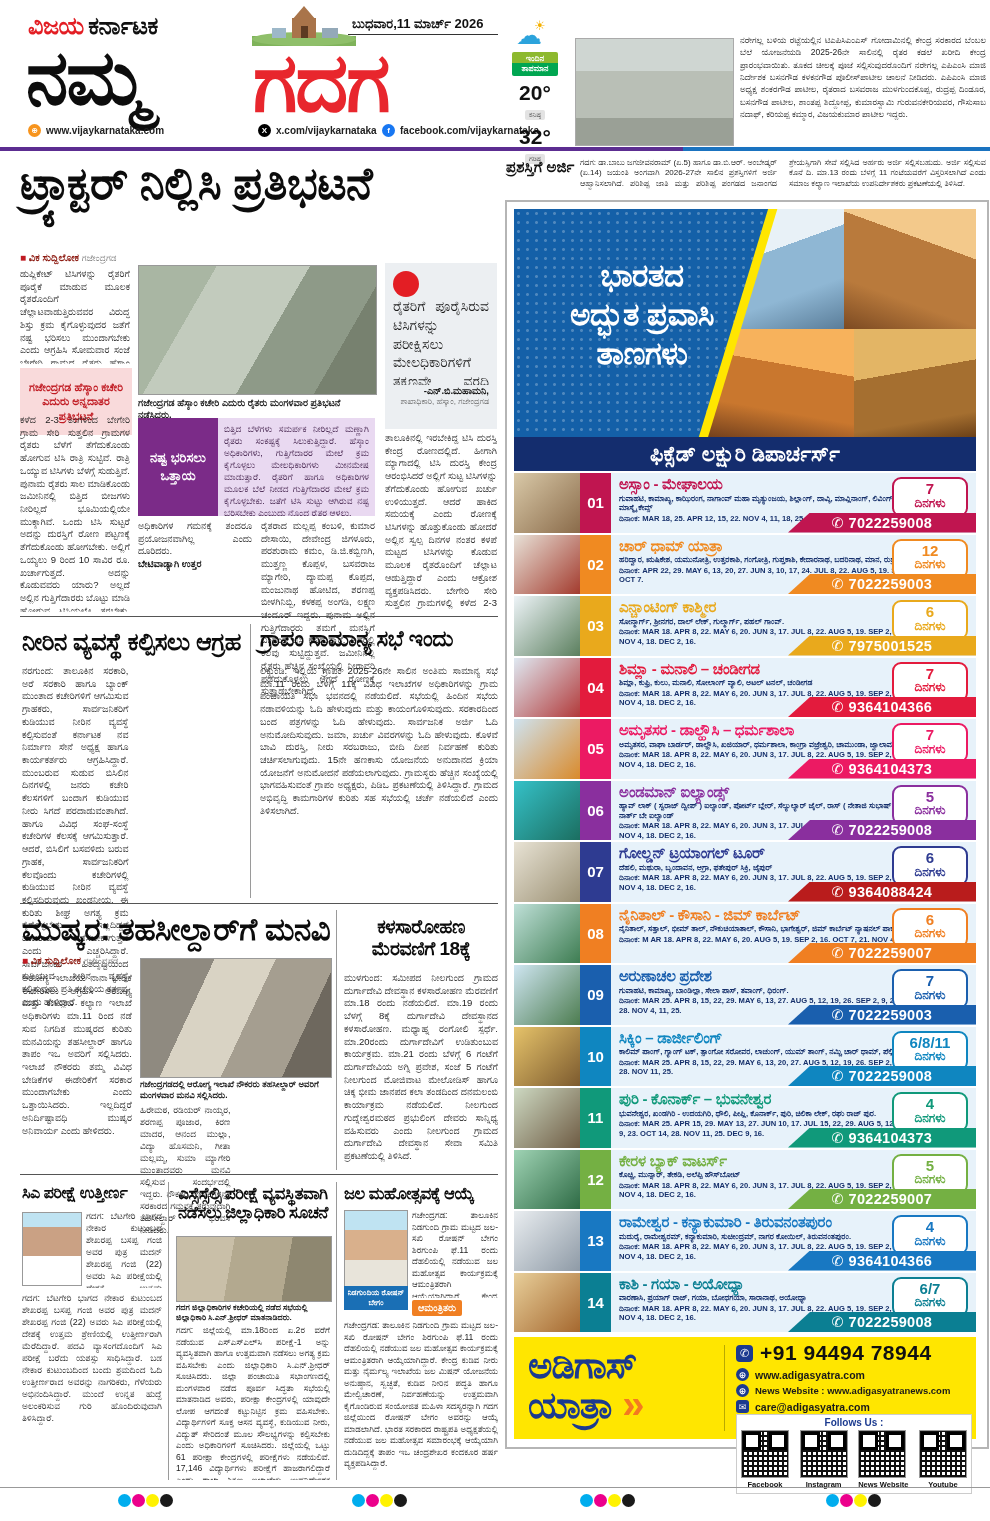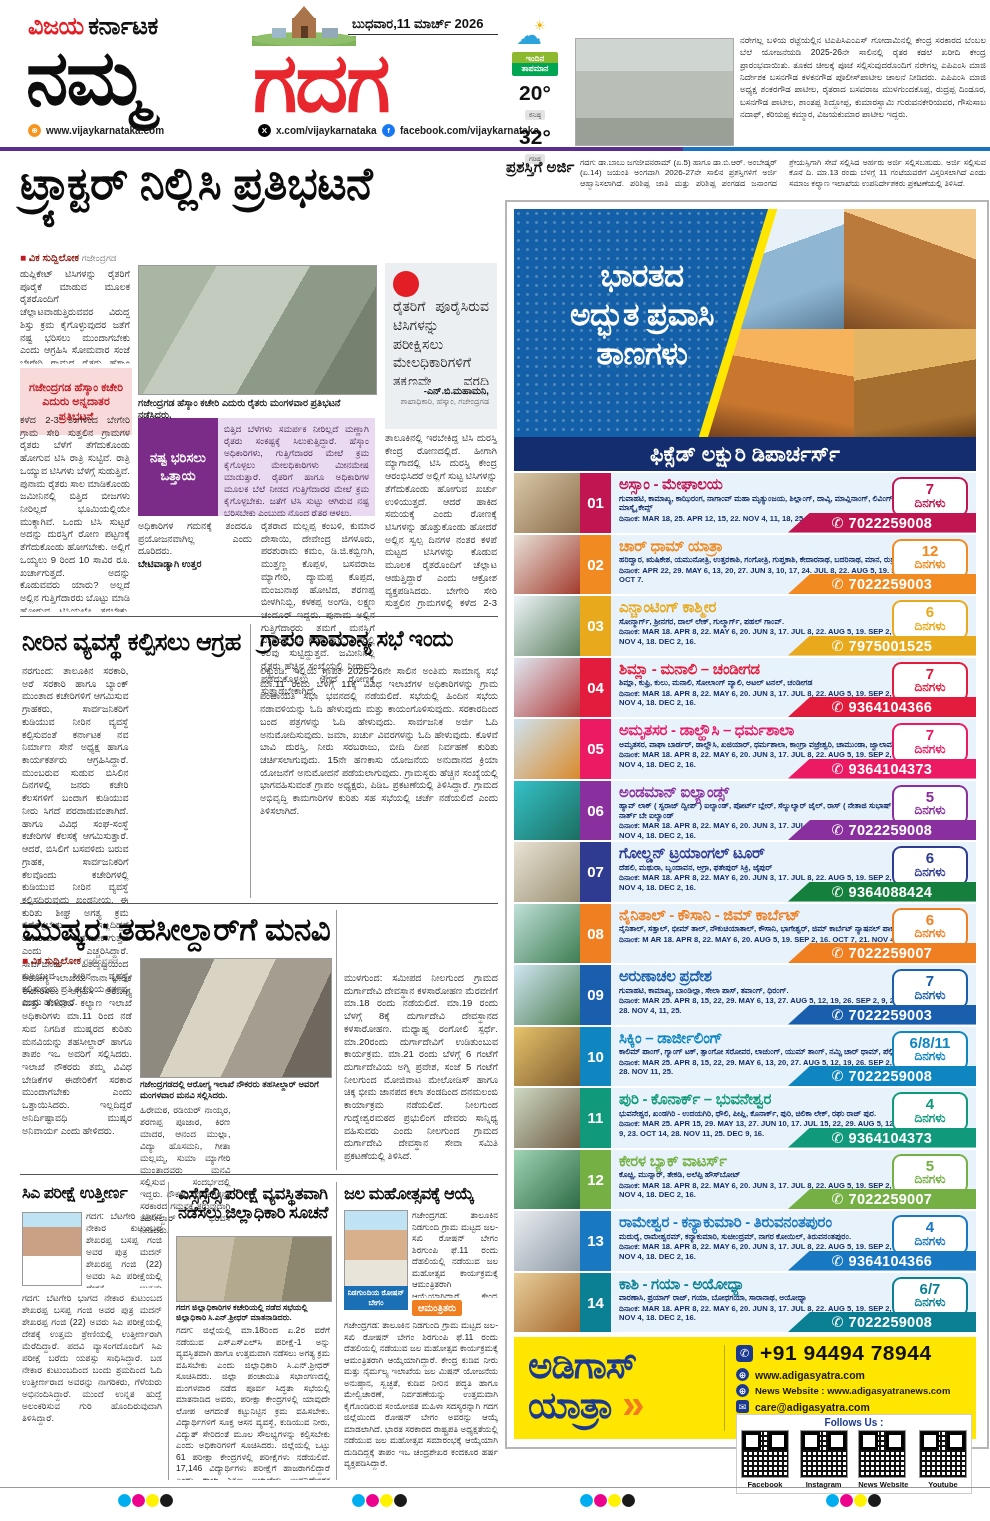--- a/index.html
+++ b/index.html
@@ -178,20 +178,24 @@
     <span style="color:#777;font-size:9px;">ಗಜೇಂದ್ರಗಡ</span>
   </div>
   <div class="abs jtext" style="left:22px;top:972px;width:110px;height:196px;">ಆರೋಗ್ಯ ಇಲಾಖೆಯ ನಾನಾ ಬೇಡಿಕೆ ಈಡೇರಿಸಲು ಆಗ್ರಹಿಸಿ ಆರೋಗ್ಯ ಮತ್ತು ಕುಟುಂಬ ಕಲ್ಯಾಣ ಇಲಾಖೆ ಅಧಿಕಾರಿಗಳು ಮಾ.11 ರಿಂದ ನಡೆ ಸುವ ನಿಗದಿತ ಮುಷ್ಕರದ ಕುರಿತು ಮನವಿಯನ್ನು ತಹಸೀಲ್ದಾರ್ ಹಾಗೂ ತಾಪಂ ಇಒ ಅವರಿಗೆ ಸಲ್ಲಿಸಿದರು. ಇಲಾಖೆ ನೌಕರರು ತಮ್ಮ ವಿವಿಧ ಬೇಡಿಕೆಗಳ ಈಡೇರಿಕೆಗೆ ಸರಕಾರ ಮುಂದಾಗಬೇಕು ಎಂದು ಒತ್ತಾಯಿಸಿದರು. ಇಲ್ಲದಿದ್ದರೆ ಅನಿರ್ದಿಷ್ಟಾವಧಿ ಮುಷ್ಕರ ಅನಿವಾರ್ಯ ಎಂದು ಹೇಳಿದರು.</div>
   <div class="abs" style="left:140px;top:958px;width:190px;height:118px;background:
        linear-gradient(115deg,#8f8a80 0 30%,#d9d3c4 30% 55%,#a59e90 55% 80%,#6e685e 80% 100%);border:1px solid #999;"></div>
   <div class="abs caption" style="left:140px;top:1079px;width:190px;font-size:8.5px;">ಗಜೇಂದ್ರಗಡದಲ್ಲಿ ಆರೋಗ್ಯ ಇಲಾಖೆ ನೌಕರರು ತಹಸೀಲ್ದಾರ್ ಅವರಿಗೆ ಮಂಗಳವಾರ ಮನವಿ ಸಲ್ಲಿಸಿದರು.</div>
   <div class="abs" style="left:140px;top:1104px;width:190px;height:66px;column-count:2;column-gap:9px;">
     <div class="jtext" style="font-size:9px;">ಹಿರೇಮಠ, ರಡಿಯರ್ ನಾಯ್ಕರ, ಶರಣಪ್ಪ ಪೂಜಾರ, ಕಿರಣ ಮಾದರ, ಆನಂದ ಮುಲ್ಲಾ, ವಿದ್ಯಾ ಹೊಸಮನಿ, ಗೀತಾ ಮಲ್ಲಮ್ಮ, ಸುಮಾ ಮ್ಯಾಗೇರಿ ಮುಂತಾದವರು ಮನವಿ ಸಲ್ಲಿಸುವ ಸಂದರ್ಭದಲ್ಲಿ ಇದ್ದರು. ನೌಕರರ ಬೇಡಿಕೆಗಳನ್ನು ಸರಕಾರದ ಗಮನಕ್ಕೆ ತರುವುದಾಗಿ ತಹಸೀಲ್ದಾರ್ ಭರವಸೆ ನೀಡಿದರು.</div>
   </div>
   <div class="abs vrule" style="left:336px;top:910px;height:260px;"></div>
+  <div class="abs hl" style="left:344px;top:916px;width:154px;font-size:19px;text-align:center;">
+    <div>ಕಳಸಾರೋಹಣ</div>
+    <div>ಮೆರವಣಿಗೆ 18ಕ್ಕೆ</div>
+  </div>
   <div class="abs jtext" style="left:344px;top:972px;width:154px;height:198px;">ಮುಳಗುಂದ: ಸಮೀಪದ ನೀಲಗುಂದ ಗ್ರಾಮದ ದುರ್ಗಾದೇವಿ ದೇವಸ್ಥಾನ ಕಳಸಾರೋಹಣ ಮೆರವಣಿಗೆ ಮಾ.18 ರಂದು ನಡೆಯಲಿದೆ. ಮಾ.19 ರಂದು ಬೆಳಗ್ಗೆ 8ಕ್ಕೆ ದುರ್ಗಾದೇವಿ ದೇವಸ್ಥಾನದ ಕಳಸಾರೋಹಣ. ಮಧ್ಯಾಹ್ನ ರಂಗೋಲಿ ಸ್ಪರ್ಧೆ. ಮಾ.20ರಂದು ದುರ್ಗಾದೇವಿಗೆ ಉಡಿತುಂಬುವ ಕಾರ್ಯಕ್ರಮ. ಮಾ.21 ರಂದು ಬೆಳಗ್ಗೆ 6 ಗಂಟೆಗೆ ದುರ್ಗಾದೇವಿಯ ಅಗ್ನಿ ಪ್ರವೇಶ, ಸಂಜೆ 5 ಗಂಟೆಗೆ ನೀಲಗುಂದ ಮೋಜಿವಾಟ ಮೇಲೋಡಿಸ್ ಹಾಗೂ ಚಿಕ್ಕ ಭೀಮ ಜಾನಪದ ಕಲಾ ತಂಡದಿಂದ ದನಮಲಂಬಿ ಕಾರ್ಯಾಕ್ರಮ ನಡೆಯಲಿದೆ. ನೀಲಗುಂದ ಗುದ್ನೇಶ್ವರಮಠದ ಪ್ರಭುಲಿಂಗ ದೇವರು ಸಾನ್ನಿಧ್ಯ ವಹಿಸುವರು ಎಂದು ನೀಲಗುಂದ ಗ್ರಾಮದ ದುರ್ಗಾದೇವಿ ದೇವಸ್ಥಾನ ಸೇವಾ ಸಮಿತಿ ಪ್ರಕಟಣೆಯಲ್ಲಿ ತಿಳಿಸಿದೆ.</div>
 
   <div class="abs hrule" style="left:20px;top:1174px;width:478px;"></div>
 
   <div class="abs hl" style="left:22px;top:1184px;width:140px;font-size:16px;">ಸಿಎ ಪರೀಕ್ಷೆ ಉತ್ತೀರ್ಣ</div>
   <div class="abs" style="left:22px;top:1212px;width:58px;height:72px;background:linear-gradient(180deg,#bfe3f2 0 20%,#caa184 20% 60%,#fff 60% 100%);border:1px solid #999;"></div>
   <div class="abs jtext" style="left:86px;top:1210px;width:76px;height:78px;font-size:9px;">ಗದಗ: ಬೆಟಗೇರಿ ಭಾಗದ ನೇಕಾರ ಕುಟುಂಬದ ಶೇಖರಪ್ಪ ಬಸಪ್ಪ ಗಂಜಿ ಅವರ ಪುತ್ರ ಮದನ್ ಶೇಖರಪ್ಪ ಗಂಜಿ (22) ಅವರು ಸಿಎ ಪರೀಕ್ಷೆಯಲ್ಲಿ ದೇಶಕ್ಕೆ ಉತ್ತಮ ಶ್ರೇಣಿಯಲ್ಲಿ ಉತ್ತೀರ್ಣರಾಗಿ ಮೆರೆದಿದ್ದಾರೆ. ಪದವಿ ವ್ಯಾಸಂಗದೊಂದಿಗೆ ಸಿಎ ಪರೀಕ್ಷೆ ಬರೆದು ಯಶಸ್ಸು ಸಾಧಿಸಿದ್ದಾರೆ. ಬಡ ನೇಕಾರ ಕುಟುಂಬದಿಂದ ಬಂದು ಶ್ರಮದಿಂದ ಓದಿ ಉತ್ತೀರ್ಣರಾದ ಅವರನ್ನು ನಾಗರಿಕರು, ಗೆಳೆಯರು ಅಭಿನಂದಿಸಿದ್ದಾರೆ. ಮುಂದೆ ಉನ್ನತ ಹುದ್ದೆ ಅಲಂಕರಿಸುವ ಗುರಿ ಹೊಂದಿರುವುದಾಗಿ ತಿಳಿಸಿದ್ದಾರೆ.</div>
   <div class="abs jtext" style="left:22px;top:1292px;width:140px;height:188px;font-size:9px;">ಗದಗ: ಬೆಟಗೇರಿ ಭಾಗದ ನೇಕಾರ ಕುಟುಂಬದ ಶೇಖರಪ್ಪ ಬಸಪ್ಪ ಗಂಜಿ ಅವರ ಪುತ್ರ ಮದನ್ ಶೇಖರಪ್ಪ ಗಂಜಿ (22) ಅವರು ಸಿಎ ಪರೀಕ್ಷೆಯಲ್ಲಿ ದೇಶಕ್ಕೆ ಉತ್ತಮ ಶ್ರೇಣಿಯಲ್ಲಿ ಉತ್ತೀರ್ಣರಾಗಿ ಮೆರೆದಿದ್ದಾರೆ. ಪದವಿ ವ್ಯಾಸಂಗದೊಂದಿಗೆ ಸಿಎ ಪರೀಕ್ಷೆ ಬರೆದು ಯಶಸ್ಸು ಸಾಧಿಸಿದ್ದಾರೆ. ಬಡ ನೇಕಾರ ಕುಟುಂಬದಿಂದ ಬಂದು ಶ್ರಮದಿಂದ ಓದಿ ಉತ್ತೀರ್ಣರಾದ ಅವರನ್ನು ನಾಗರಿಕರು, ಗೆಳೆಯರು ಅಭಿನಂದಿಸಿದ್ದಾರೆ. ಮುಂದೆ ಉನ್ನತ ಹುದ್ದೆ ಅಲಂಕರಿಸುವ ಗುರಿ ಹೊಂದಿರುವುದಾಗಿ ತಿಳಿಸಿದ್ದಾರೆ.</div>
 
   <div class="abs vrule" style="left:168px;top:1182px;height:298px;"></div>
@@ -326,21 +330,21 @@
           <div class="num" style="background:#2e3b91">07</div>
           <div class="tbody">
             <div class="ttl" style="color:#2e3b91">ಗೋಲ್ಡನ್ ಟ್ರಯಾಂಗಲ್ ಟೂರ್</div>
             <div class="plc">ದೆಹಲಿ, ಮಥುರಾ, ಬೃಂದಾವನ, ಆಗ್ರಾ, ಫತೇಪುರ್ ಸಿಕ್ರಿ, ಜೈಪುರ್</div>
             <div class="dts"><b>ದಿನಾಂಕ:</b> MAR 18. APR 8, 22. MAY 6, 20. JUN 3, 17. JUL 8, 22. AUG 5, 19. SEP 2, 16. OCT 7, 21. NOV 4, 18. DEC 2, 16.</div>
           </div>
           <div class="days" style="color:#2e3b91;border-color:#2e3b91">
             <span class="dnum">6</span>
             <span class="dword">ದಿನಗಳು</span>
           </div>
-          <div class="phone" style="background:#15803d">✆ 9364088424</div>
+          <div class="phone" style="background:#b91c1c">✆ 9364088424</div>
         </div>
         <div class="tour-row">
           <div class="thumb" style="background:linear-gradient(135deg,#bfe0d8,#3e7d52)"></div>
           <div class="num" style="background:#f07f22">08</div>
           <div class="tbody">
             <div class="ttl" style="color:#f07f22">ನೈನಿತಾಲ್ - ಕೌಸಾನಿ - ಜಿಮ್ ಕಾರ್ಬೆಟ್</div>
             <div class="plc">ನೈನಿತಾಲ್, ಸತ್ತಾಲ್, ಭೀಮ್ ತಾಲ್, ನೌಕುಚಿಯಾತಾಲ್, ಕೌಸಾನಿ, ಭಾಗೇಶ್ವರ್, ಜಿಮ್ ಕಾರ್ಬೆಟ್ ನ್ಯಾಷನಲ್ ಪಾರ್ಕ್.</div>
             <div class="dts"><b>ದಿನಾಂಕ:</b> M AR 18. APR 8, 22. MAY 6, 20. AUG 5, 19. SEP 2, 16. OCT 7, 21. NOV 4, 18. DEC 2, 16.</div>
           </div>
           <div class="days" style="color:#f07f22;border-color:#f07f22">

